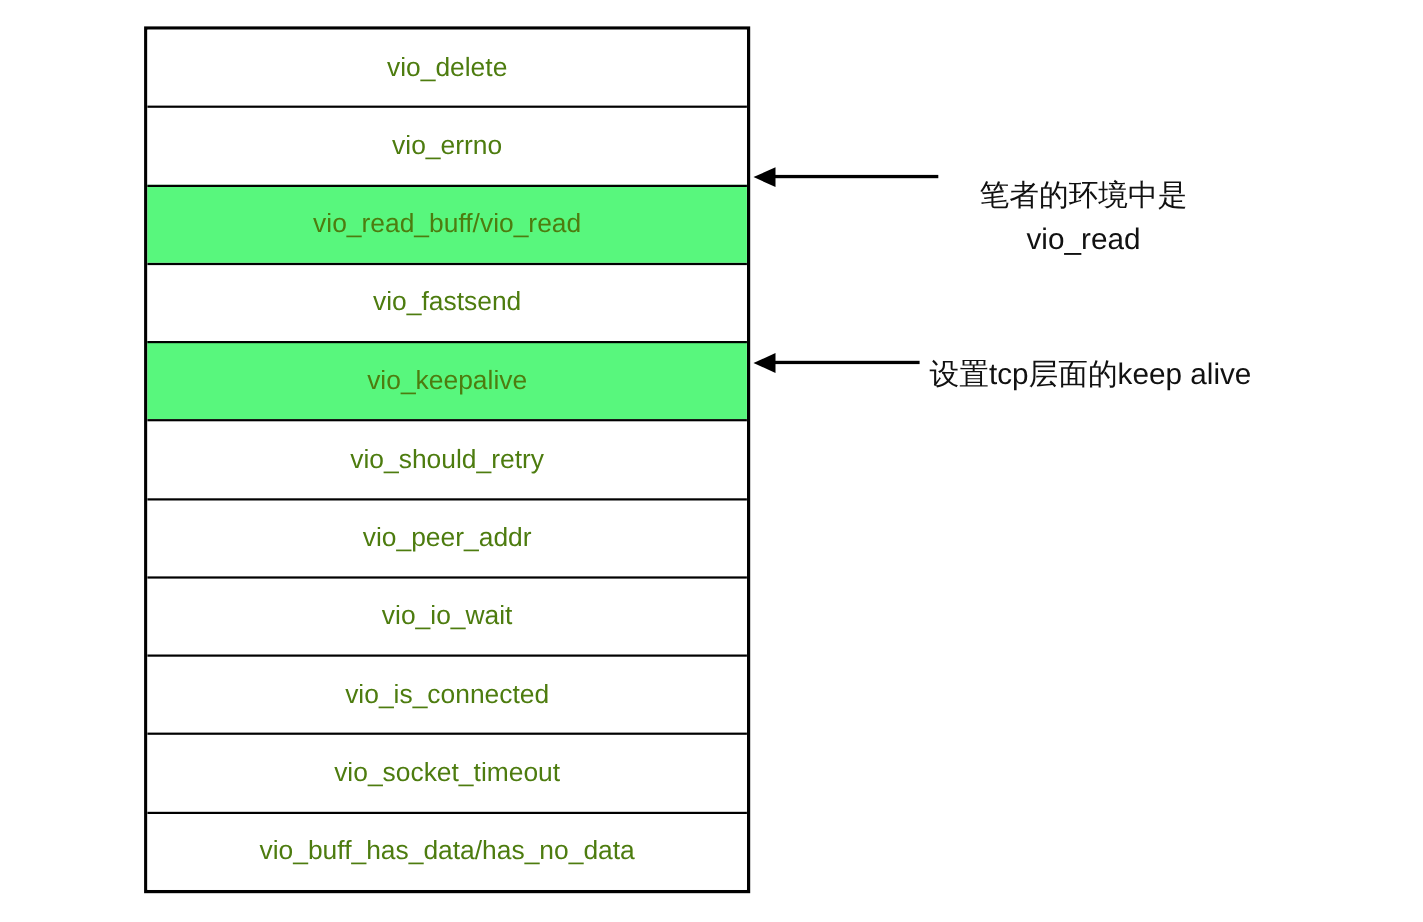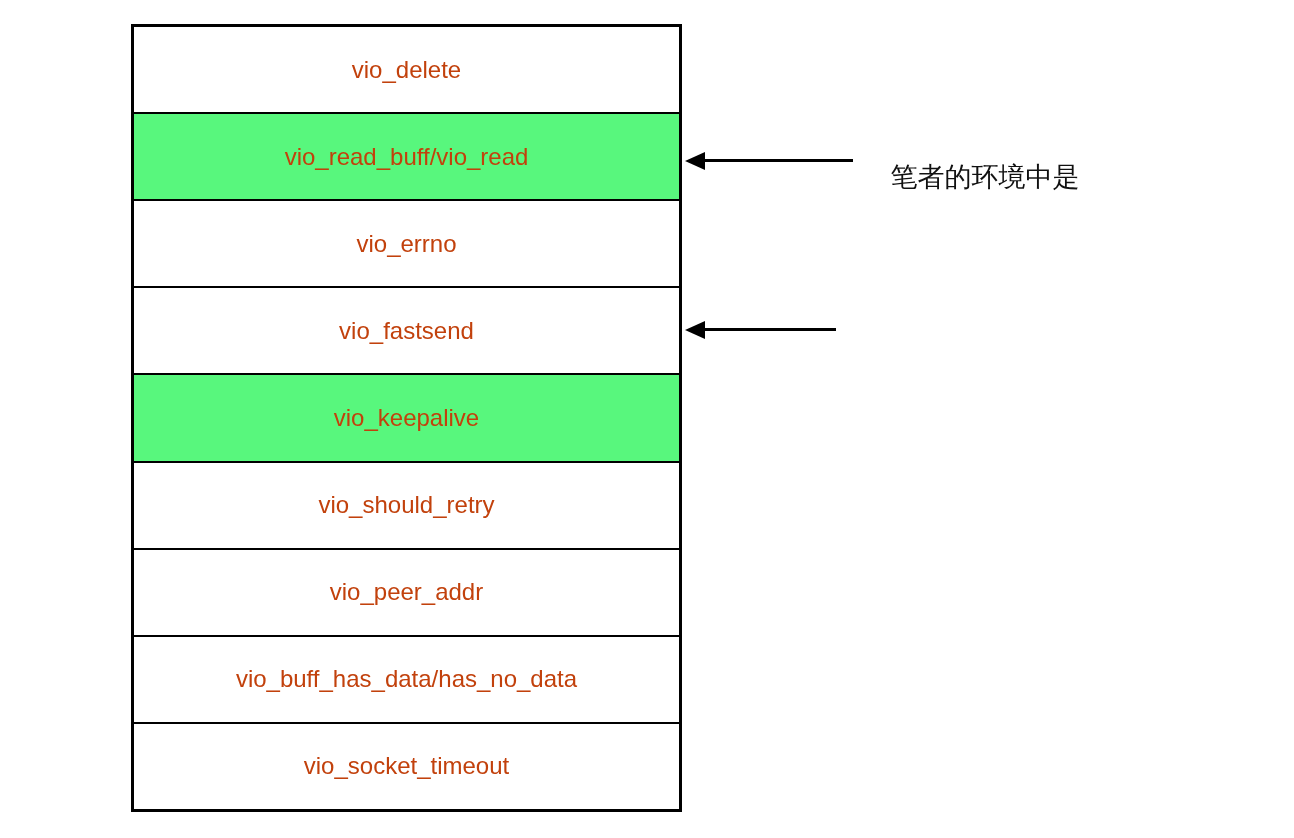--- a/index.html
+++ b/index.html
@@ -22,21 +22,21 @@
     display: flex;
     flex-direction: column;
     background: #ffffff;
   }
   .row {
     flex: 1 1 0;
     display: flex;
     align-items: center;
     justify-content: center;
     font-size: 24px;
-    color: #c2410c;
+    color: #4d7c0f;
     border-top: 2px solid #000000;
     background: #ffffff;
     white-space: nowrap;
   }
   .row:first-child { border-top: none; }
   .row.highlight { background: var(--highlight, #58f77d); }
 
   .arrow-head {
     position: absolute;
     width: 0;
@@ -73,54 +73,64 @@
 </style>
 </head>
 <body>
 
 <div class="canvas">
 
   <div class="vio-table">
     <div class="row">
         <span>vio_delete</span>
       </div>
+    <div class="row">
+        <span>vio_errno</span>
+      </div>
     <div class="row highlight">
         <span>vio_read_buff/vio_read</span>
-      </div>
-    <div class="row">
-        <span>vio_errno</span>
       </div>
     <div class="row">
         <span>vio_fastsend</span>
       </div>
     <div class="row highlight">
         <span>vio_keepalive</span>
       </div>
     <div class="row">
         <span>vio_should_retry</span>
       </div>
     <div class="row">
         <span>vio_peer_addr</span>
       </div>
     <div class="row">
-        <span>vio_buff_has_data/has_no_data</span>
+        <span>vio_io_wait</span>
+      </div>
+    <div class="row">
+        <span>vio_is_connected</span>
       </div>
     <div class="row">
         <span>vio_socket_timeout</span>
+      </div>
+    <div class="row">
+        <span>vio_buff_has_data/has_no_data</span>
       </div>
   </div>
 
   <div>
     <div class="arrow-head" style="left: 685px; top: 152px;"></div>
     <div class="arrow-line" style="left: 702px; top: 159px; width: 151px;"></div>
   </div>
 
   <div>
     <div class="arrow-head" style="left: 685px; top: 321px;"></div>
     <div class="arrow-line" style="left: 702px; top: 328px; width: 134px;"></div>
   </div>
 
   <div id="annotation-1" class="annotation">
     <div>笔者的环境中是</div>
+    <div>vio_read</div>
   </div>
 
+  <div id="annotation-2" class="annotation">
+    <div>设置tcp层面的keep alive</div>
+  </div>
 
 </div>
 
 </body></html>

